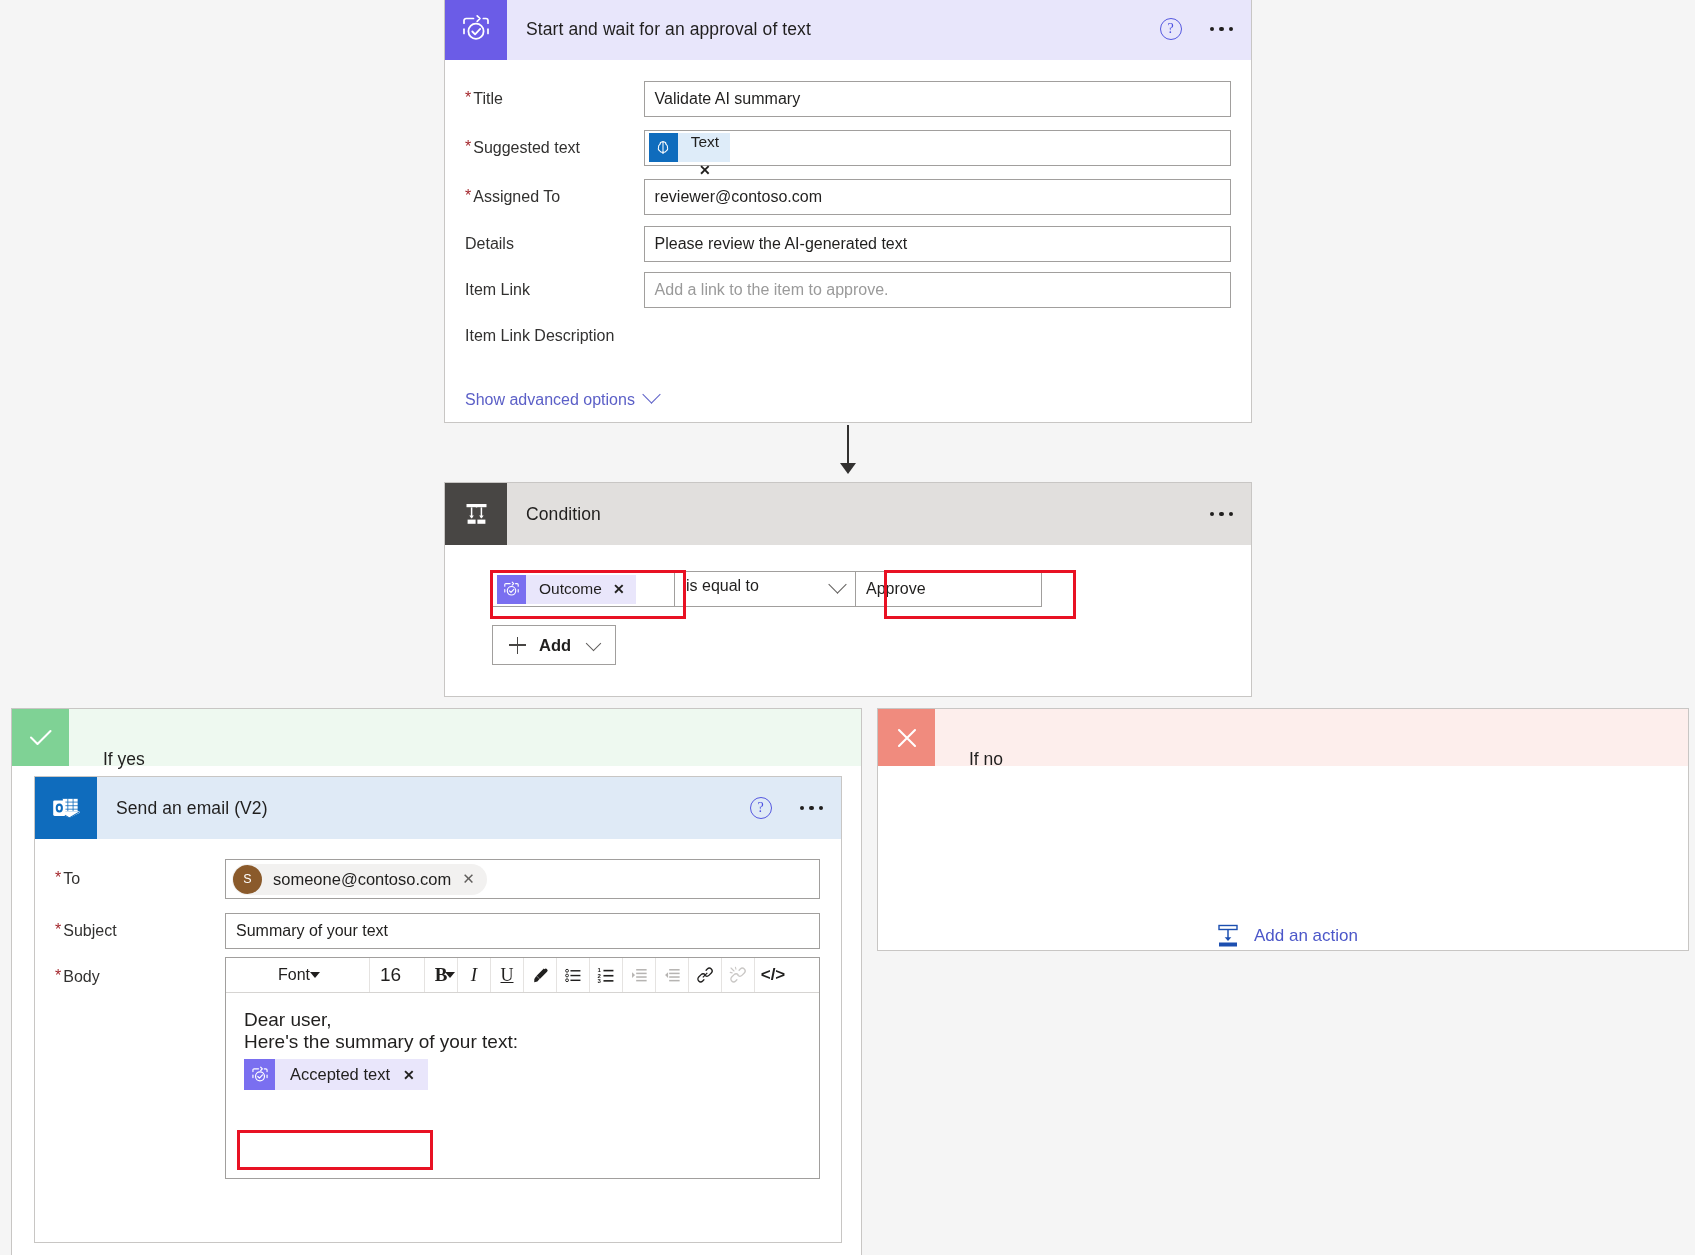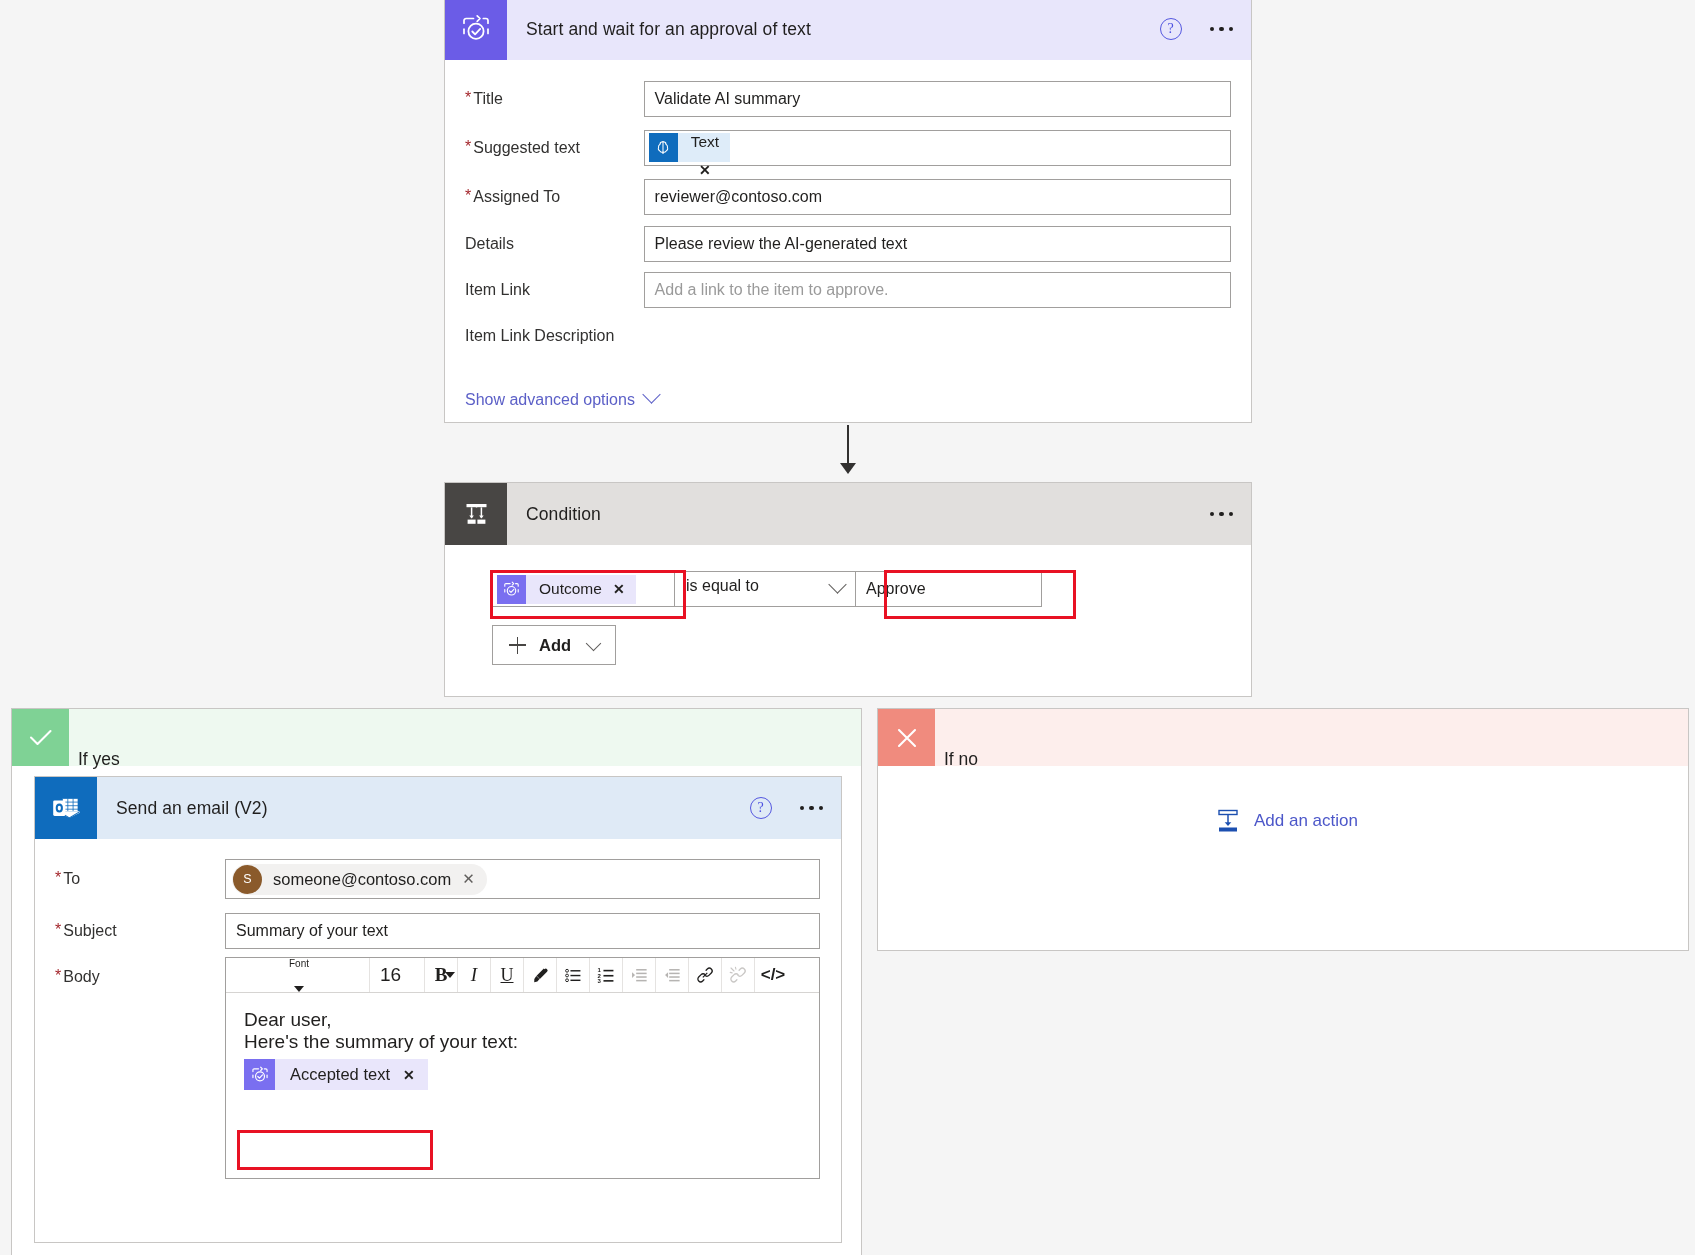--- a/index.html
+++ b/index.html
@@ -204,21 +204,21 @@
     height: 57px;
   }
   .branch-icon {
     width: 57px; height: 57px; flex: 0 0 57px;
     display: flex; align-items: center; justify-content: center;
   }
   .branch-yes .branch-header { background: #eef9f0; }
   .branch-yes .branch-icon { background: #7fd295; }
   .branch-no .branch-header { background: #fdeeec; }
   .branch-no .branch-icon { background: #f08b7e; }
-  .branch-label { font-size: 17.5px; padding-left: 9px; color: #201f1e; margin-top: 43px; }
+  .branch-label { font-size: 17.5px; padding-left: 34px; color: #201f1e; margin-top: 43px; }
 
   
   .email-header { background: #dfeaf6; }
   .email-icon-box { background: #0f6cbd; }
 
   
   .rte {
     border: 1px solid #a19f9d;
     background: #fff;
   }
@@ -228,21 +228,21 @@
     height: 35px;
     border-bottom: 1px solid #d6d4d2;
   }
   .tb {
     display: flex; align-items: center; justify-content: center;
     border-right: 1px solid #e5e3e1;
     cursor: pointer;
     color: #201f1e;
   }
   .tb.dis { color: #b6b4b2; cursor: default; }
-  .tb-font { width: 144px; justify-content: space-between; padding: 0 9px 0 12px; font-size: 10px; flex-direction: column; }
+  .tb-font { width: 144px; padding: 0 9px 0 12px; font-size: 16px; }
   .tb-size { width: 55px; justify-content: space-between; padding: 0 7px 0 10px; font-size: 19px; gap: 44px; }
   .caret { width: 0; height: 0; border-left: 5.5px solid transparent; border-right: 5.5px solid transparent; border-top: 6.5px solid #201f1e; }
   .tb-btn { width: 33px; font-size: 17px; }
   .rte-body {
     padding: 16px 18px 10px 18px;
     min-height: 185px;
   }
   .rte-line { font-size: 19px; color: #201f1e; margin: 0 0 0 0; }
 
   .addaction-link {
@@ -593,21 +593,21 @@
 <div class="branch branch-no" style="left:877px; top:708px; width:812px; height:243px;">
   <div class="branch-header">
     <div class="branch-icon">
       <svg width="30" height="30" viewBox="0 0 30 30" fill="none">
         <path d="M7 7l16 16M23 7L7 23" stroke="#fff" stroke-width="2.1" stroke-linecap="round"></path>
       </svg>
     </div>
     <div class="branch-label">If no</div>
   </div>
 
-  <div style="height:185px; display:flex; align-items:flex-start; justify-content:flex-start; padding-left:335px;margin-top:40px;">
+  <div style="height:185px; display:flex; align-items:flex-end; justify-content:flex-start; padding-left:335px;">
     <div class="addaction-link">
       <span style="display:inline-flex;">
         <svg width="30" height="30" viewBox="0 0 30 30" fill="none">
           <rect x="6" y="4.5" width="18" height="4" fill="#fff" stroke="#1c4fb0" stroke-width="1.4"></rect>
           <path d="M15 8.8v10" stroke="#1c4fb0" stroke-width="1.5"></path>
           <path d="M11.7 16.2L15 20l3.3-3.8z" fill="#1c4fb0"></path>
           <rect x="6" y="21.5" width="18" height="4" fill="#1c4fb0"></rect>
         </svg>
       </span>
       <span>Add an action</span>

